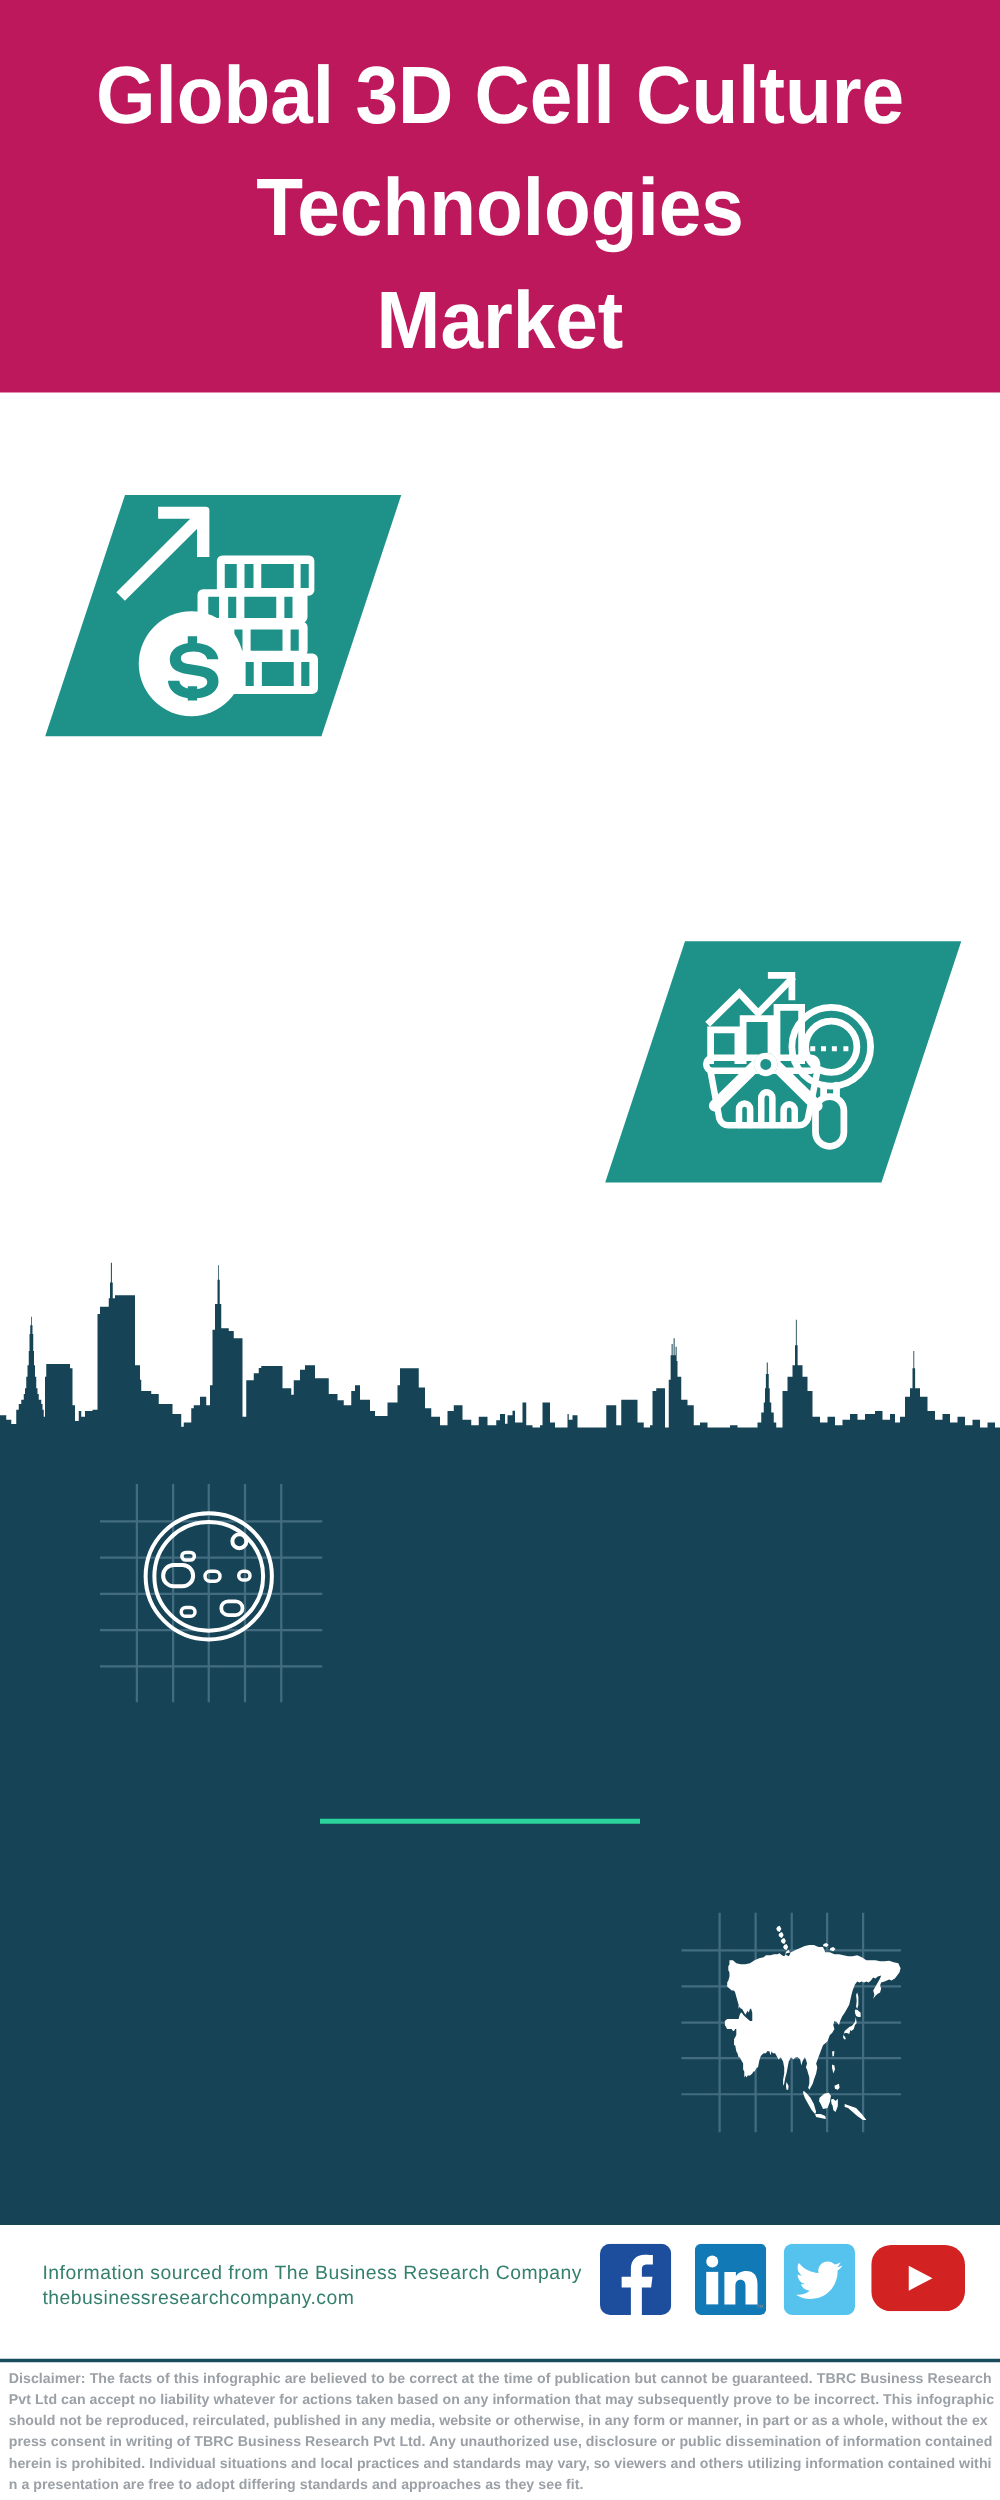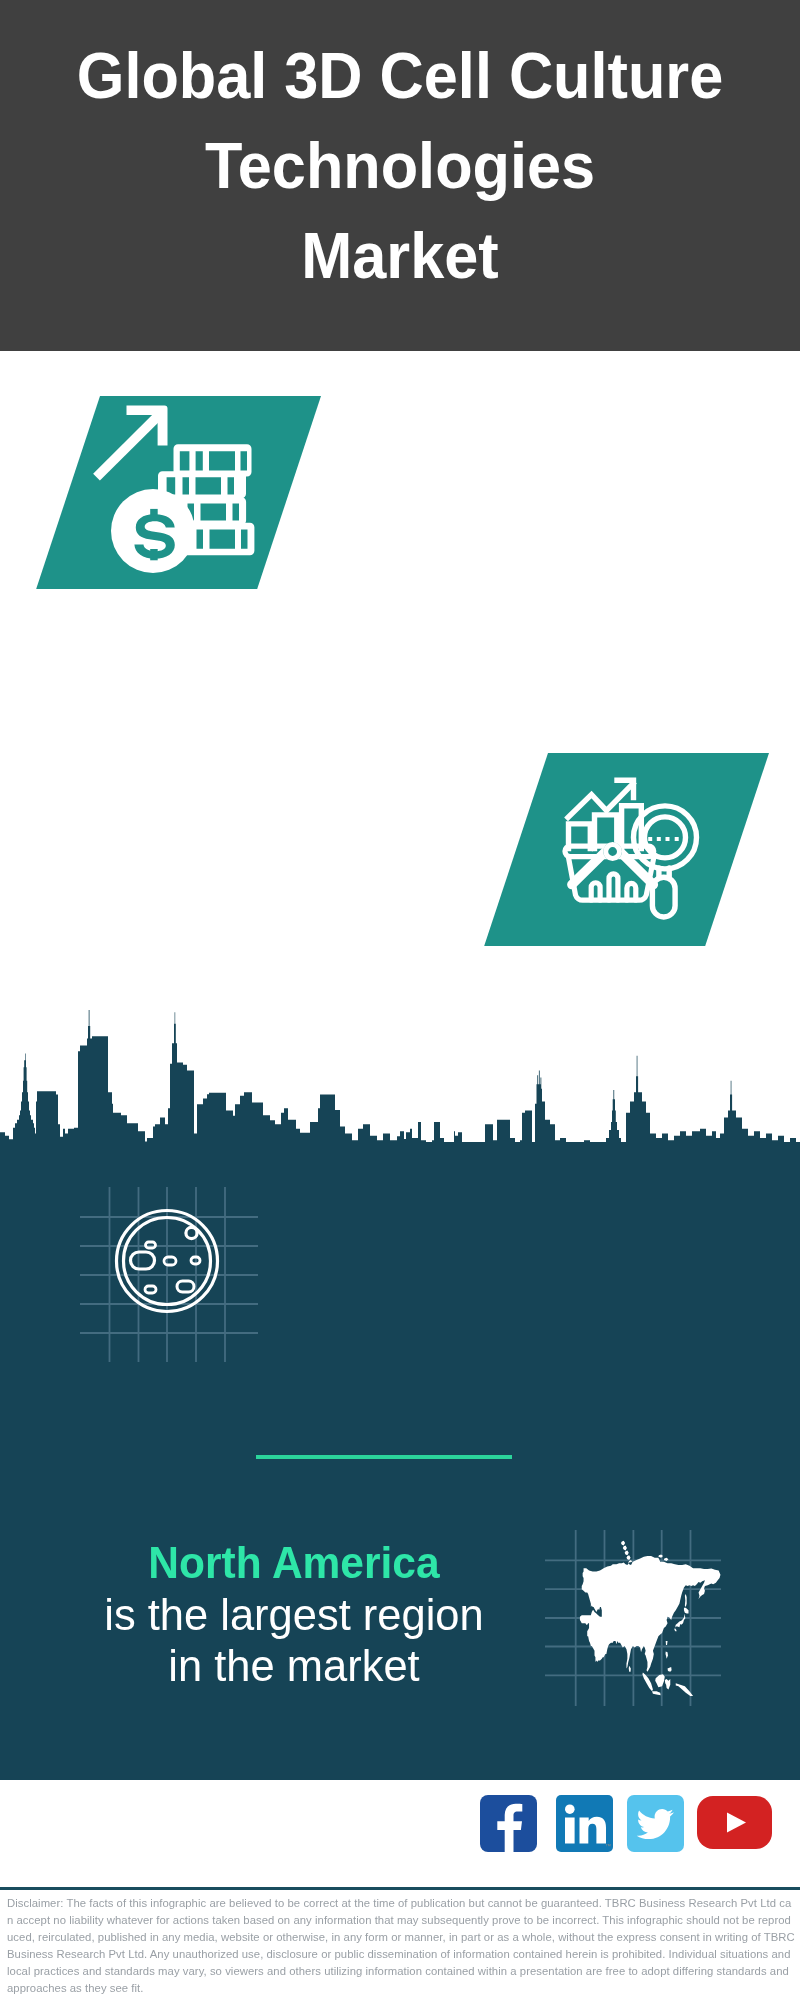--- a/index.html
+++ b/index.html
@@ -1,21 +1,21 @@
 <!DOCTYPE html>
 <html><head>
 <meta charset="utf-8">
 <style>
   * { margin:0; padding:0; box-sizing:border-box; }
   html,body { width:800px; height:2000px; }
   body { font-family:"Liberation Sans", sans-serif; background:#ffffff; overflow:hidden; }
   .page { position:relative; width:800px; height:2000px; background:#fff; }
 
   
-  .hdr { position:absolute; left:0; top:0; width:800px; height:351px; background:#404040; }
+  .hdr { position:absolute; left:0; top:0; width:800px; height:314px; background:#be185d; }
   .hdr-t { position:absolute; left:0; top:31px; width:800px; text-align:center;
            color:#fff; font-size:65px; font-weight:bold; line-height:90px;
            transform:scaleX(0.942); transform-origin:center top; }
 
   
   .par { position:absolute; background:#1E9289; transform:skewX(-18.3deg); transform-origin:left top; }
   .par1 { left:100px; top:396px; width:221px; height:193px; }
   .par2 { left:548px; top:753px; width:221px; height:193px; }
   .paricon { position:absolute; z-index:3; }
 
@@ -42,21 +42,21 @@
   .msg .hl { color:#2EE6A8; font-weight:bold; display:block; }
   .msg { font-weight:400; }
   
   .foot { position:absolute; left:0; top:1780px; width:800px; height:106px; background:#fff; }
   .foot .src { position:absolute; left:34px; top:29px; color:#35806D; font-size:15.5px; line-height:20.2px; letter-spacing:0.37px; }
   .soc { position:absolute; display:block; line-height:0; }
 
   .discline { position:absolute; left:0; top:1887px; width:800px; height:3px; background:#194D5E; }
   .disc { position:absolute; left:0; top:1890px; width:800px; height:90px; background:#fff;
           color:#9aa0a6; font-size:11.3px; line-height:16.9px;
-          padding:5px 4px 0 7px; text-align:left; word-break:break-all; letter-spacing:0.055px; }
+          padding:5px 4px 0 7px; text-align:left; word-break:break-all; letter-spacing:0.055px;font-weight:bold; }
 </style>
 </head>
 <body>
 
 <div class="page">
 
   <div class="hdr">
     <div class="hdr-t">
       <div>Global 3D Cell Culture</div>
       <div>Technologies</div>
@@ -154,36 +154,33 @@
       <rect x="65.5" y="55" width="10" height="6" rx="3" stroke-width="2.8"></rect>
       <rect x="84" y="70" width="12" height="8" rx="4" stroke-width="2.8"></rect>
       <rect x="111" y="70" width="9" height="7" rx="3.5" stroke-width="2.8"></rect>
       <rect x="97" y="94" width="17" height="11" rx="5.5" stroke-width="3"></rect>
       <rect x="65" y="99" width="11" height="7" rx="3.5" stroke-width="2.8"></rect>
     </g>
   </svg>
 
   <div class="hrule" style="left:256px;top:1455px;width:256px;"></div>
 
-  <div class="msg" style="left:52px;top:1538px;width:484px;text-align:center;font-size:43.5px;line-height:51px;">
-    <div class="hl">North America</div>
-    <div style="font-size:44.5px;">
-      <div>is the largest region</div>
-      <div>in the market</div>
-    </div>
-  </div>
   <svg class="grid-icon" style="left:545px;top:1530px;width:176px;height:176px;" viewBox="0 0 176 176">
     <g stroke="#436C80" stroke-width="1.8" fill="none">
       <path d="M30.7 0 V176 M59.5 0 V176 M88.4 0 V176 M116.7 0 V176 M145.5 0 V176"></path>
       <path d="M0 30.3 H176 M0 59.1 H176 M0 88 H176 M0 116.5 H176 M0 145.4 H176"></path>
     </g>
     <path fill="#fff" transform="translate(34,22) scale(1.286,0.94)" d="M 3.55,17.22 5.68,17.22 7.81,19.81 10.65,20.67 13.48,20.67 16.32,19.81 19.16,17.22 22,15.5 24.84,14.64 26.26,12.92 29.1,12.92 31.23,12.06 33.35,12.06 34.77,11.19 36.19,12.92 37.61,13.78 39.03,11.19 41.87,10.33 44.71,8.61 47.55,6.89 50.39,5.17 53.23,4.31 56.06,4.31 58.9,6.03 61.74,6.03 63.16,10.33 66,10.33 68.84,12.06 71.68,12.06 74.52,12.92 77.35,13.78 80.19,13.78 83.03,12.92 85.87,14.64 88.71,17.22 91.55,17.22 94.39,17.22 97.23,18.08 100.06,18.08 102.9,17.57 105.74,18.94 108.58,19.81 110,24.11 109.29,27.56 107.87,30.14 106.45,32.72 104.32,34.44 102.9,33.58 100.06,35.31 97.94,36.17 97.23,38.75 97.94,41.33 97.23,44.78 95.81,45.64 94.39,47.36 92.97,49.94 93.68,46.5 92.97,43.06 94.39,39.61 95.81,36.17 97.23,32.72 97.94,30.14 95.81,31 94.39,32.72 92.97,31.86 91.55,34.44 90.13,36.17 88.71,35.31 87.29,36.17 85.87,35.31 84.45,36.17 83.03,35.31 81.61,37.89 80.19,43.06 79.48,46.5 78.06,55.11 76.65,58.56 75.23,62 73.81,64.58 72.39,68.89 71.68,72.33 70.26,69.75 68.84,68.89 68.13,72.33 68.84,75.78 67.42,79.22 66,80.94 64.58,86.11 63.16,87.83 61.74,89.56 60.32,94.72 58.9,99.89 57.48,105.06 58.19,108.5 57.48,113.67 56.06,118.83 55.35,122.28 54.65,124 53.94,125.72 53.23,127.44 52.52,125.72 53.23,122.28 53.23,117.11 52.52,113.67 51.81,110.22 51.1,108.5 51.81,105.06 51.1,101.61 50.39,99.89 48.97,103.33 48.26,106.78 47.55,101.61 46.13,99.89 44.71,99.89 43.29,101.61 41.87,99.89 40.45,103.33 39.74,108.5 39.03,113.67 38.32,117.11 37.61,122.28 36.9,124 36.9,118.83 37.61,113.67 37.61,108.5 36.9,103.33 35.48,99.89 34.06,101.61 33.35,99.89 31.94,96.44 30.52,96.44 29.81,94.72 29.1,98.17 28.39,94.72 26.97,94.72 26.26,96.44 24.84,96.44 23.42,98.17 22.71,99.89 22,103.33 21.29,108.5 20.58,108.5 19.87,110.22 19.16,111.94 18.45,111.94 17.74,113.67 16.32,115.39 14.9,115.39 14.19,117.11 13.48,115.39 12.77,117.11 12.77,111.94 12.06,110.22 12.06,105.06 10.65,101.61 9.94,99.89 9.23,99.89 8.52,96.44 7.81,94.72 7.1,89.56 6.39,89.56 6.39,84.39 7.1,82.67 7.81,80.94 7.81,75.78 7.1,75.78 6.39,77.5 5.68,77.5 4.97,75.78 3.55,75.78 2.13,75.78 1.42,74.06 0.71,72.33 0.71,68.89 2.13,67.17 3.55,67.17 4.97,67.17 6.39,67.17 7.81,67.17 9.23,67.17 9.94,63.72 10.65,62 11.35,62 12.06,63.72 13.48,65.44 14.9,67.17 16.32,68.89 17.74,68.89 17.74,62 17.03,58.56 16.32,58.56 15.61,62 14.9,60.28 14.19,62 13.48,63.72 12.06,60.28 11.35,58.56 10.65,58.56 9.94,56.83 9.23,58.56 9.23,55.11 8.52,51.67 7.81,48.22 7.1,44.78 6.39,43.06 4.97,43.06 3.55,41.33 2.13,39.61 2.13,36.17 2.84,34.44 3.55,31 3.55,27.56 2.84,25.83 2.84,22.39 3.55,20.67 Z M 81.61,65.44 82.32,67.17 82.68,70.61 81.61,72.33 80.9,75.78 79.48,77.5 78.77,76.64 78.06,80.08 76.65,79.22 75.23,79.22 74.52,80.94 75.23,77.5 76.65,75.78 78.06,74.06 79.48,73.19 80.19,72.33 81.61,69.75 81.97,67.17 Z M 81.61,59.42 83.03,59.42 85.16,62 85.16,65.44 83.74,65.44 82.32,64.58 81.61,62 Z M 74.52,80.94 75.58,82.67 75.94,84.39 74.87,84.39 74.16,82.67 Z M 83.03,44.78 83.74,48.22 83.74,55.11 83.03,58.56 82.32,56.83 82.68,51.67 82.32,46.5 Z M 67.42,94.72 68.84,94.72 68.48,99.03 67.63,99.03 Z M 39.03,120.9 40.31,124 40.1,127.44 39.03,127.44 38.68,124 Z M 67.42,105.92 68.84,106.78 69.19,110.22 68.13,113.67 67.77,111.08 67.28,108.5 Z M 68.84,124 71.68,122.28 72.03,125.72 70.97,127.44 69.19,126.58 Z M 49.68,128.31 51.81,130.89 53.94,134.33 56.06,139.5 57.48,146.39 56.77,148.11 54.65,144.67 52.52,139.5 50.39,134.33 49.32,130.03 Z M 56.77,148.11 60.32,148.11 63.16,149.83 63.52,152.42 60.32,151.56 57.48,150.69 Z M 59.61,134.33 62.45,130.89 65.29,130.03 66.71,132.61 66,137.78 64.58,142.94 61.74,143.81 60.32,139.5 59.26,136.92 Z M 66.71,136.06 68.13,135.19 69.55,136.92 70.97,135.19 70.97,141.22 69.55,146.39 68.13,144.67 67.77,141.22 67.06,139.5 Z M 75.23,139.5 78.77,141.22 82.32,142.94 85.87,148.11 88.71,153.28 86.58,153.28 83.03,149.83 80.19,146.39 77.35,142.94 75.23,142.08 Z M 39.03,12.92 40.45,13.78 41.52,11.19 40.45,8.61 39.03,9.47 38.32,11.19 Z M 37.61,7.75 39.03,8.61 40.1,6.03 39.03,3.44 37.61,4.31 36.9,6.03 Z M 36.19,2.58 37.61,3.44 38.68,0.86 37.61,-1.72 36.19,-0.86 35.48,0.86 Z M 34.77,-2.58 36.19,-1.72 37.26,-4.31 36.19,-6.89 34.77,-6.03 34.06,-4.31 Z M 33.35,-7.75 34.77,-6.89 35.84,-9.47 34.77,-12.06 33.35,-11.19 32.65,-9.47 Z M 61.74,5.17 63.87,6.03 65.29,4.31 63.87,2.58 62.1,3.44 Z M 66,8.61 68.13,9.47 69.55,7.75 68.13,6.03 66.35,6.89 Z"></path>
   </svg>
 
   <div class="foot">
+    <div class="src">
+      <div>Information sourced from The Business Research Company</div>
+      <a style="color:inherit;text-decoration:none;display:block;">thebusinessresearchcompany.com</a>
+    </div>
     <a class="soc" style="left:480px;top:15px;">
       <svg viewBox="0 0 57 57" width="57" height="57">
         <rect x="0" y="0" width="57" height="57" rx="8" fill="#1C4E9D"></rect>
         <path d="M33.5 57 V34.9 h7.4 l1.1 -8.6 h-8.5 v-5.5 c0 -2.5 0.7 -4.2 4.3 -4.2 h4.5 V9 c-0.8 -0.1 -3.5 -0.3 -6.6 -0.3 c-6.5 0 -11 4 -11 11.3 v6.3 h-7.4 v8.6 h7.4 V57 z" fill="#fff"></path>
       </svg>
     </a>
     <a class="soc" style="left:556px;top:15px;">
       <svg viewBox="0 0 57 57" width="57" height="57">
         <rect x="0" y="0" width="57" height="57" rx="5" fill="#1179B5"></rect>
         <circle cx="13.8" cy="14.2" r="4.8" fill="#fff"></circle>

